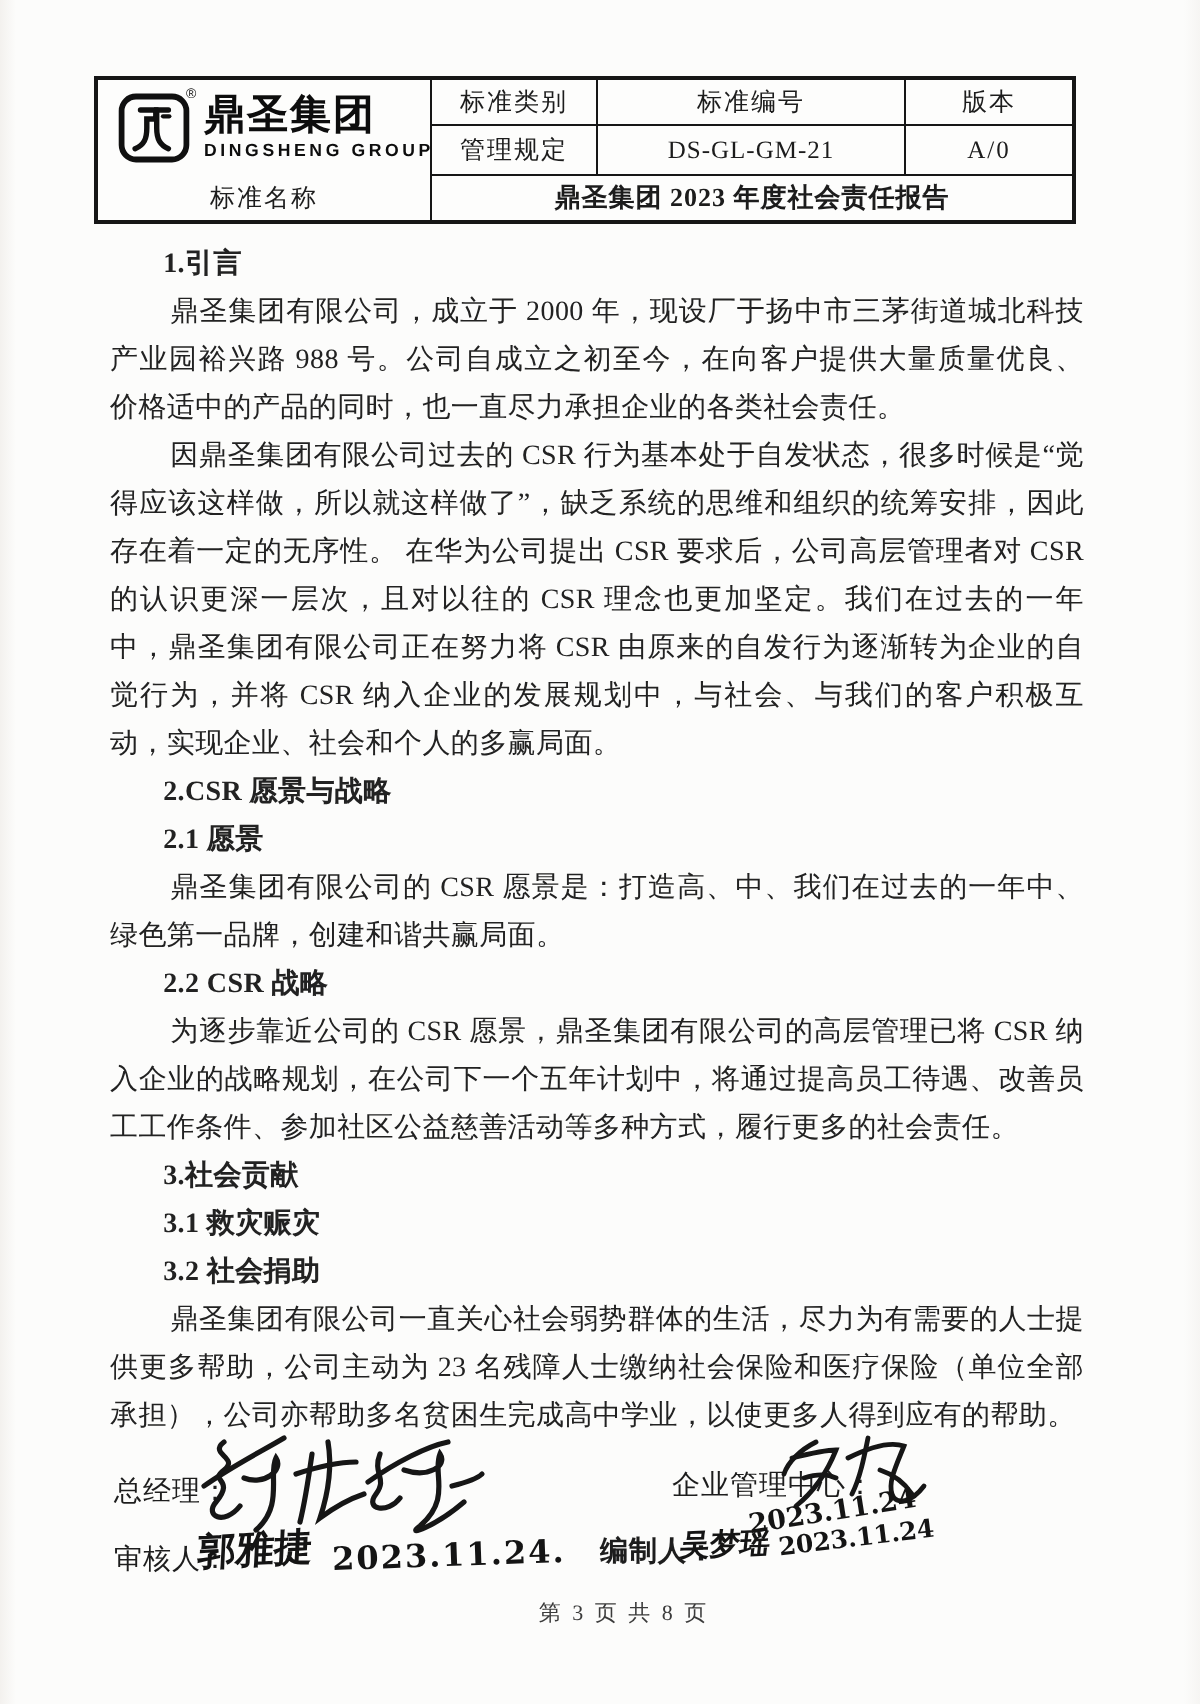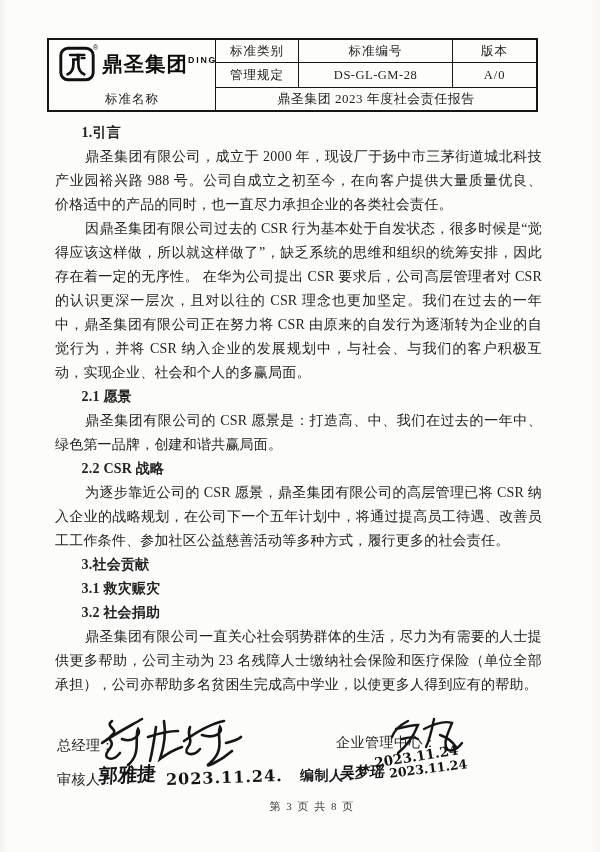--- a/index.html
+++ b/index.html
@@ -24,29 +24,29 @@
   }
   .cell{
     display:flex;align-items:center;justify-content:center;
     border-right:1.5px solid #161616;border-bottom:1.5px solid #161616;
     font-size:12.5px;letter-spacing:1px;color:#1c1c1c;
     overflow:hidden;white-space:nowrap;
   }
   .cell.no-r{border-right:none;}
   .cell.no-b{border-bottom:none;}
   .cell.std-number{letter-spacing:.5px;font-size:12.5px;}
-  .cell.doc-title{font-weight:400;font-size:13px;letter-spacing:.5px;}
+  .cell.doc-title{font-weight:700;font-size:13px;letter-spacing:.5px;}
   .logo-cell{grid-column:1;grid-row:1/3;justify-content:flex-start;padding-left:9px;}
   .name-label{grid-column:1;grid-row:3;}
   .name-value{grid-column:2/5;grid-row:3;}
   
   .logo-wrap{display:flex;align-items:center;gap:4px;position:relative;}
   .logo-icon{display:block;}
   .reg-mark{position:absolute;left:35px;top:-2px;font-size:7px;font-family:"Liberation Sans",sans-serif;color:#111;}
-  .logo-text{display:flex;flex-direction:row;line-height:1;margin-left:2px;}
+  .logo-text{display:flex;flex-direction:column;line-height:1;margin-left:2px;}
   .logo-cn{font-family:"Liberation Sans","DejaVu Sans",sans-serif;font-weight:900;font-size:20.5px;letter-spacing:1px;color:#0d0d0d;}
   .logo-en{font-family:"Liberation Sans","DejaVu Sans",sans-serif;font-weight:700;font-size:8.8px;letter-spacing:1.8px;color:#0d0d0d;margin-top:2px;}
   
   .body-text{
     position:absolute;left:55px;top:121px;width:487px;
     font-size:14px;line-height:24px;text-align:justify;
     color:#222;letter-spacing:.2px;
   }
   .sec-heading{font-weight:700;text-indent:1.9em;}
   .sec-paragraph{text-indent:2.15em;}
@@ -86,31 +86,32 @@
           <span class="logo-en">DINGSHENG GROUP</span>
         </span>
       </div>
     </div>
 
     <div class="cell">标准类别</div>
     <div class="cell">标准编号</div>
     <div class="cell no-r">版本</div>
 
     <div class="cell">管理规定</div>
-    <div class="cell std-number">DS-GL-GM-28</div>
+    <div class="cell std-number">DS-GL-GM-21</div>
     <div class="cell no-r">A/0</div>
 
     <div class="cell name-label no-b">标准名称</div>
     <div class="cell name-value doc-title no-b no-r">鼎圣集团 2023 年度社会责任报告</div>
   </div>
 
   <div class="body-text">
       <div class="sec-heading">1.引言</div>
       <div class="sec-paragraph">鼎圣集团有限公司，成立于 2000 年，现设厂于扬中市三茅街道城北科技产业园裕兴路 988 号。公司自成立之初至今，在向客户提供大量质量优良、 价格适中的产品的同时，也一直尽力承担企业的各类社会责任。</div>
       <div class="sec-paragraph">因鼎圣集团有限公司过去的 CSR 行为基本处于自发状态，很多时候是“觉得应该这样做，所以就这样做了”，缺乏系统的思维和组织的统筹安排，因此存在着一定的无序性。 在华为公司提出 CSR 要求后，公司高层管理者对 CSR 的认识更深一层次，且对以往的 CSR 理念也更加坚定。我们在过去的一年中，鼎圣集团有限公司正在努力将 CSR 由原来的自发行为逐渐转为企业的自觉行为，并将 CSR 纳入企业的发展规划中，与社会、与我们的客户积极互动，实现企业、社会和个人的多赢局面。</div>
+      <div class="sec-heading">2.CSR 愿景与战略</div>
       <div class="sec-heading">2.1 愿景</div>
       <div class="sec-paragraph">鼎圣集团有限公司的 CSR 愿景是：打造高、中、我们在过去的一年中、绿色第一品牌，创建和谐共赢局面。</div>
       <div class="sec-heading">2.2 CSR 战略</div>
       <div class="sec-paragraph">为逐步靠近公司的 CSR 愿景，鼎圣集团有限公司的高层管理已将 CSR 纳入企业的战略规划，在公司下一个五年计划中，将通过提高员工待遇、改善员工工作条件、参加社区公益慈善活动等多种方式，履行更多的社会责任。</div>
       <div class="sec-heading">3.社会贡献</div>
       <div class="sec-heading">3.1 救灾赈灾</div>
       <div class="sec-heading">3.2 社会捐助</div>
       <div class="sec-paragraph">鼎圣集团有限公司一直关心社会弱势群体的生活，尽力为有需要的人士提供更多帮助，公司主动为 23 名残障人士缴纳社会保险和医疗保险（单位全部承担），公司亦帮助多名贫困生完成高中学业，以使更多人得到应有的帮助。</div>
     </div>
 

